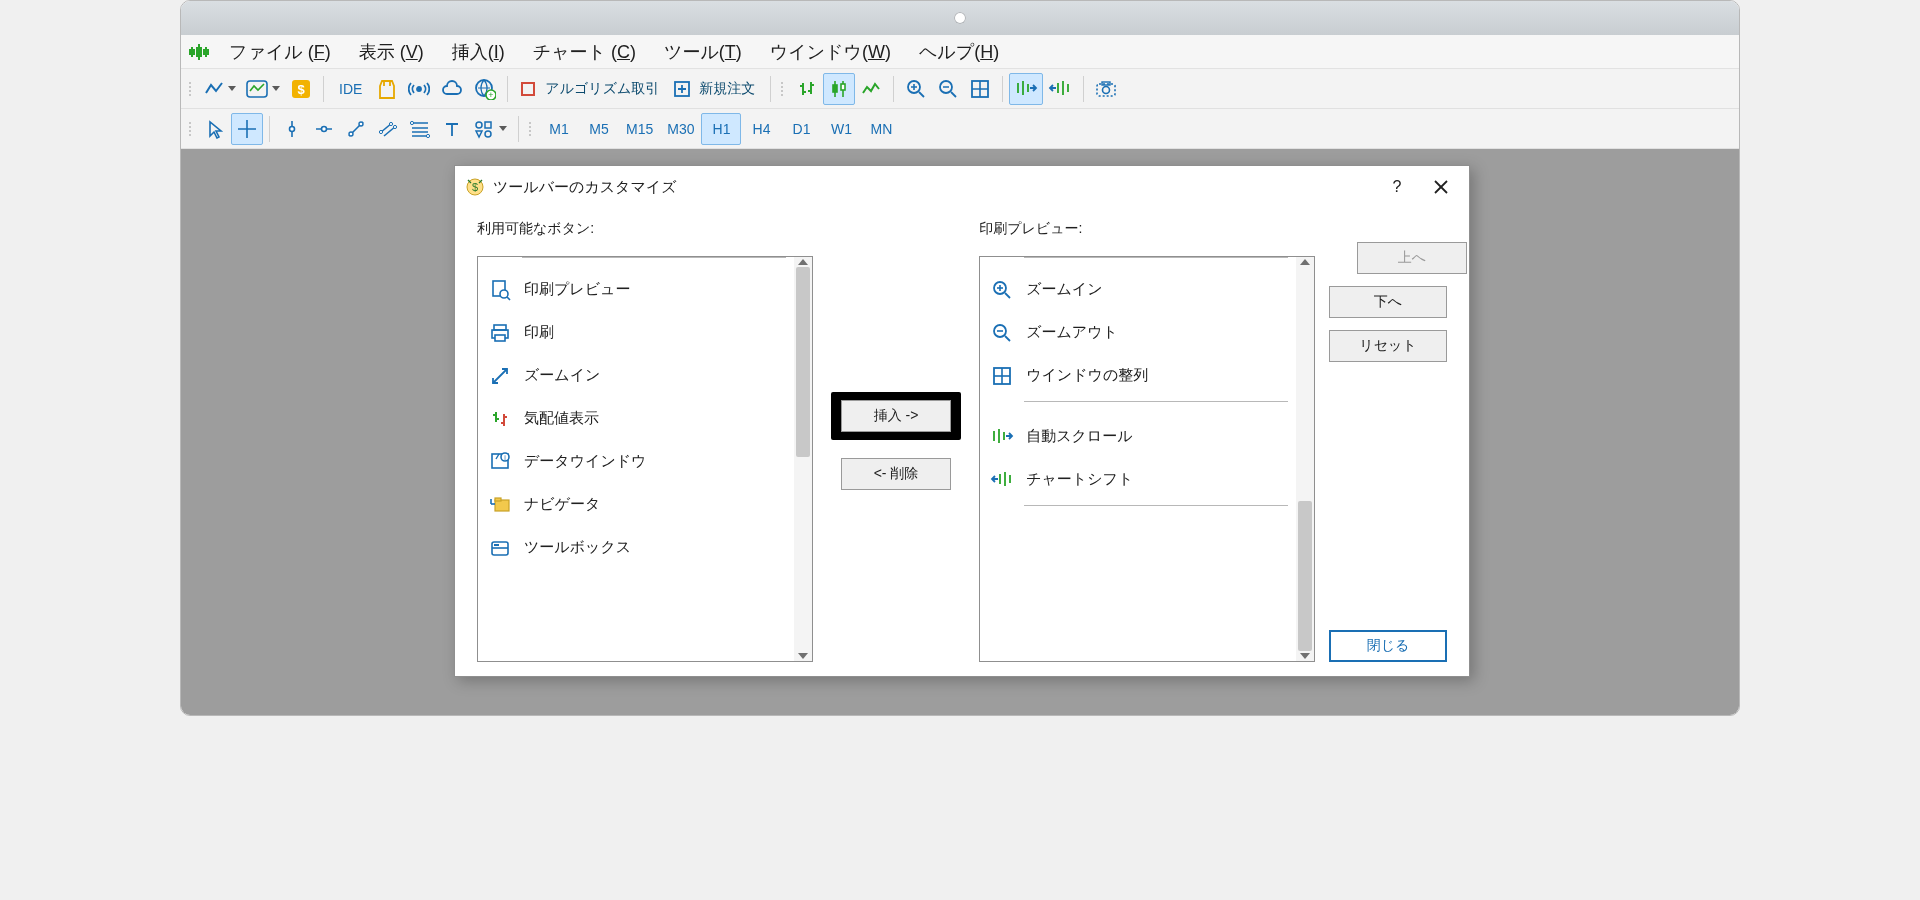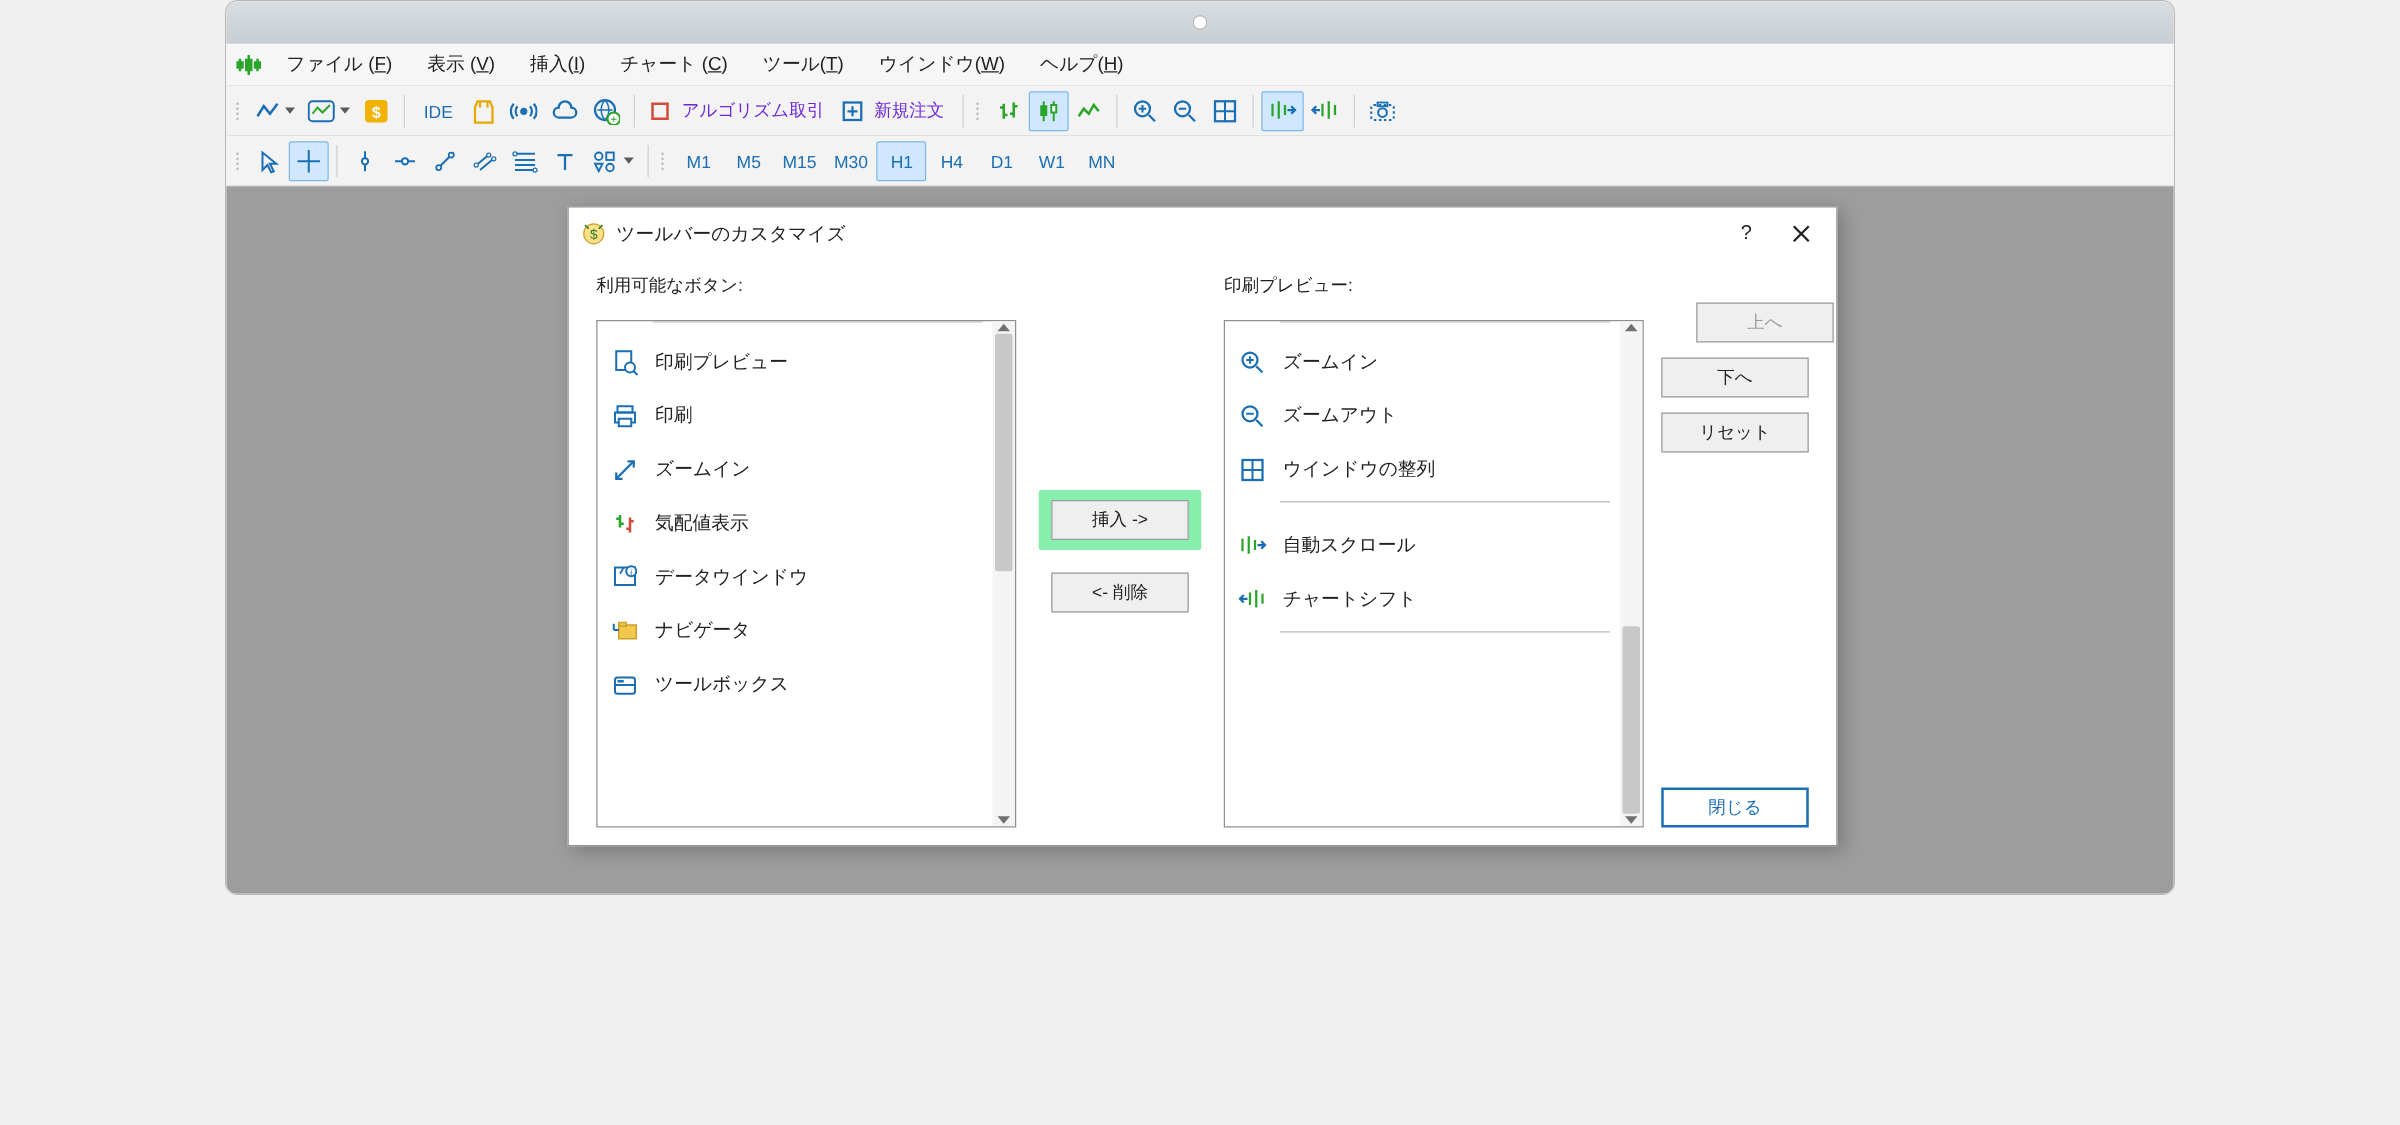--- a/index.html
+++ b/index.html
@@ -44,21 +44,21 @@
     border-bottom: 1px solid #e2e2e2;
     color: #202020;
   }
   .menu-logo {
     width: 24px; height: 24px;
     display: flex; align-items: center; justify-content: center;
   }
   .menu-item {
     padding: 4px 10px;
     cursor: default;
-    font-size: 15px;
+    font-size: 18px;
   }
   .menu-item .mn { text-decoration: underline; }
 
   .toolbar-row {
     height: 40px;
     background: #f3f3f3;
     border-bottom: 1px solid #e0e0e0;
     display: flex;
     align-items: center;
     padding: 0 4px;
@@ -86,21 +86,21 @@
   }
   .tb-btn.active {
     background: #cfe8ff;
     border-color: #7fb8e8;
   }
   .tb-btn.yellow svg { color: #e6a800; }
   .tb-btn .caret {
     width:0;height:0;border-left:4px solid transparent;border-right:4px solid transparent;border-top:5px solid #5a5a5a;
   }
   .tb-text {
-    color: #6d28d9;
+    color: #0c4a6e;
     font-size: 14px;
     padding: 0 4px;
   }
   .tb-text.blue { color: #1a6fb4; }
   .tf-btn {
     min-width: 40px; height: 32px;
     display:inline-flex; align-items:center; justify-content:center;
     color:#1a6fb4;
     font-size: 14px;
     padding: 0 6px;
@@ -169,21 +169,21 @@
     background:#f4f4f4;
     display:flex; flex-direction:column; align-items:center; justify-content:space-between;
     padding:2px 0;
   }
   .sb-arrow { width:0;height:0;border-left:5px solid transparent;border-right:5px solid transparent;}
   .sb-arrow.up{ border-bottom:6px solid #707070;}
   .sb-arrow.down{ border-top:6px solid #707070;}
   .sb-thumb { width:14px; background:#c8c8c8; border-radius:2px;}
 
   .mid-highlight {
-    background:#86efac;
+    background:#000000;
     padding:8px 10px;
     border-radius:2px;
   }
   .dlg-btn {
     min-width:110px; height:32px;
     background:#efefef;
     border:1px solid #9a9a9a;
     display:flex; align-items:center; justify-content:center;
     font-size:14px; color:#202020;
     padding:0 10px;

